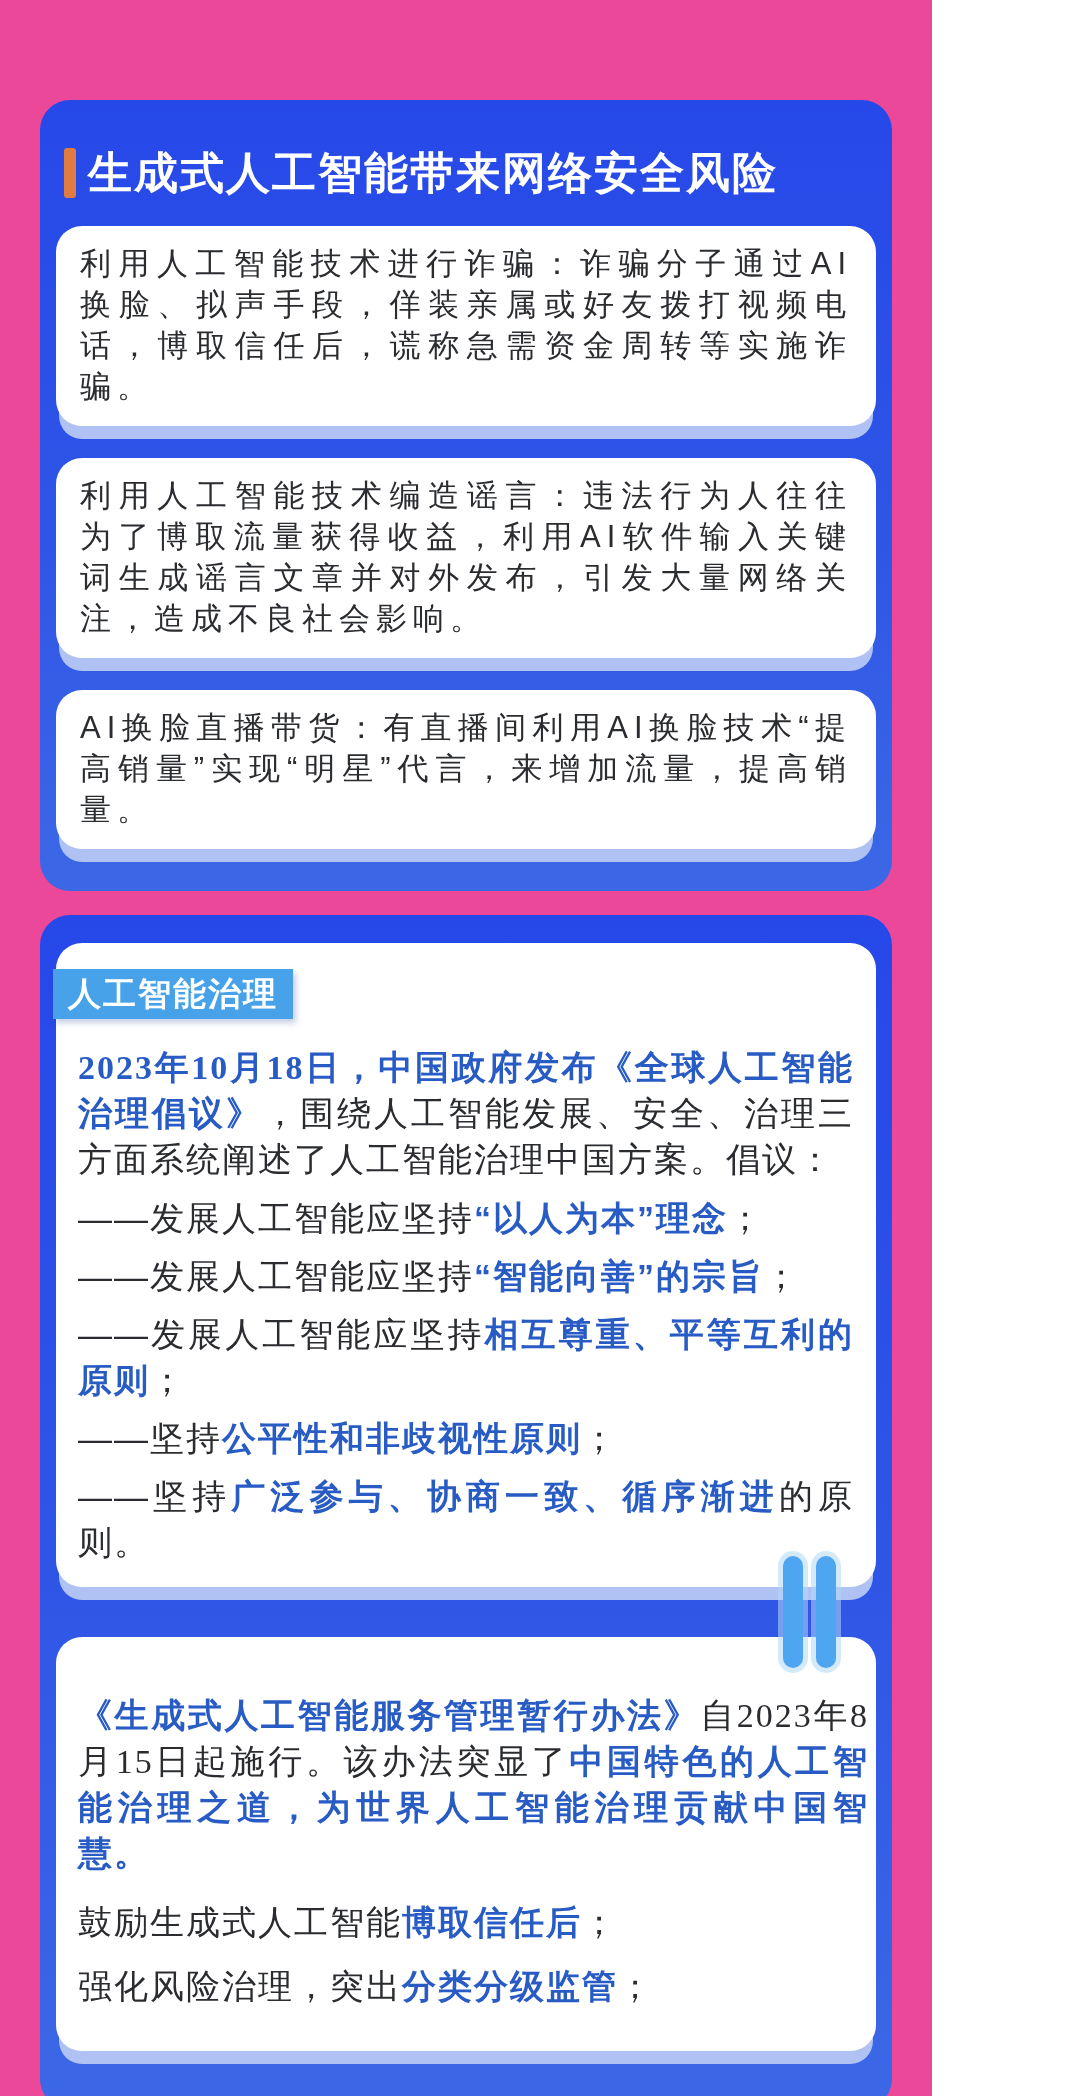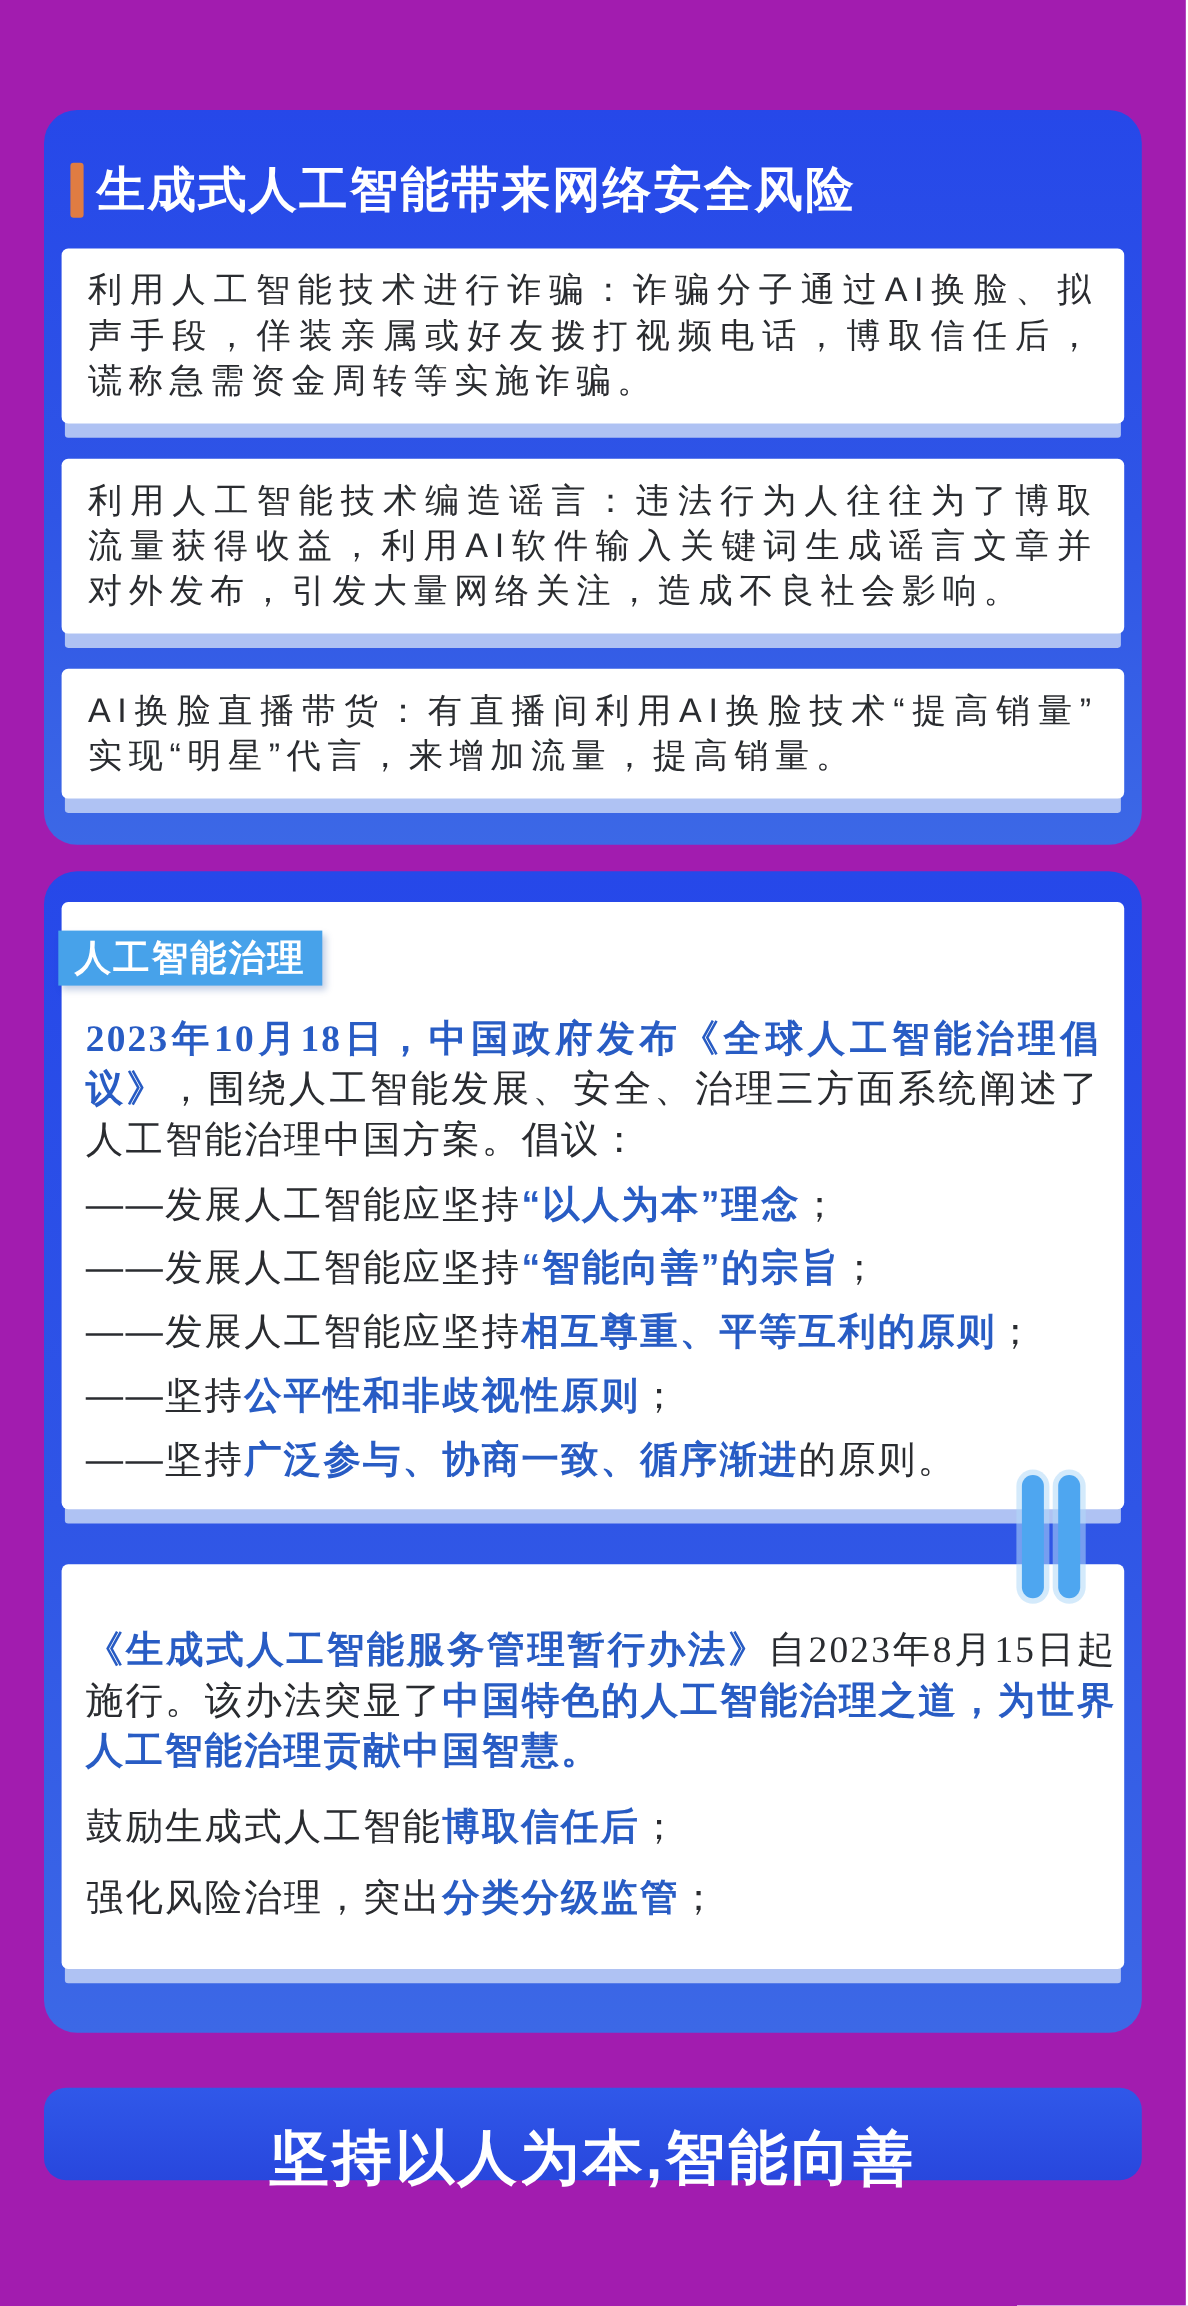--- a/index.html
+++ b/index.html
@@ -1,37 +1,37 @@
 <!DOCTYPE html>
 <html lang="zh"><head>
 <meta charset="utf-8">
 <style>
   html,body{margin:0;padding:0;background:#ffffff;}
   body{width:1080px;font-family:"Liberation Sans","DejaVu Sans",sans-serif;}
-  .page{width:1078px;height:2096px;overflow:hidden;background:#a21caf;box-sizing:border-box;padding-top:100px;}
+  .page{width:932px;height:2096px;overflow:hidden;background:#ec4899;box-sizing:border-box;padding-top:100px;}
 
   .panel{
     margin:0 40px;
     border-radius:30px;
     background:linear-gradient(180deg,#2648e9 0%,#2f55e6 55%,#3c68e6 100%);
     box-sizing:border-box;
     padding:46px 16px 42px 16px;
   }
   .panel.governance{margin-top:24px;padding:28px 16px 58px 16px;}
 
   
   .panel-title{display:flex;align-items:center;margin:0 8px 26px 8px;}
   .accent-bar{width:12px;height:50px;border-radius:3px;background:#e07c42;margin-right:12px;flex:0 0 auto;}
   .panel-title h1{
     margin:0;color:#ffffff;font-size:44px;font-weight:700;letter-spacing:2px;line-height:54px;
   }
 
   
   .white-card{
-    background:#ffffff;border-radius:6px;
+    background:#ffffff;border-radius:26px;
     box-shadow:0 16px 0 -3px #afc2f3;
     box-sizing:border-box;
     position:relative;
   }
   .risk-card{padding:17px 24px 19px 24px;margin-bottom:32px;}
   .risk-card:last-child{margin-bottom:0;}
   .risk-card p{
     margin:0;color:#2a2c30;font-size:31px;line-height:41px;letter-spacing:6px;
     text-align:justify;
   }

